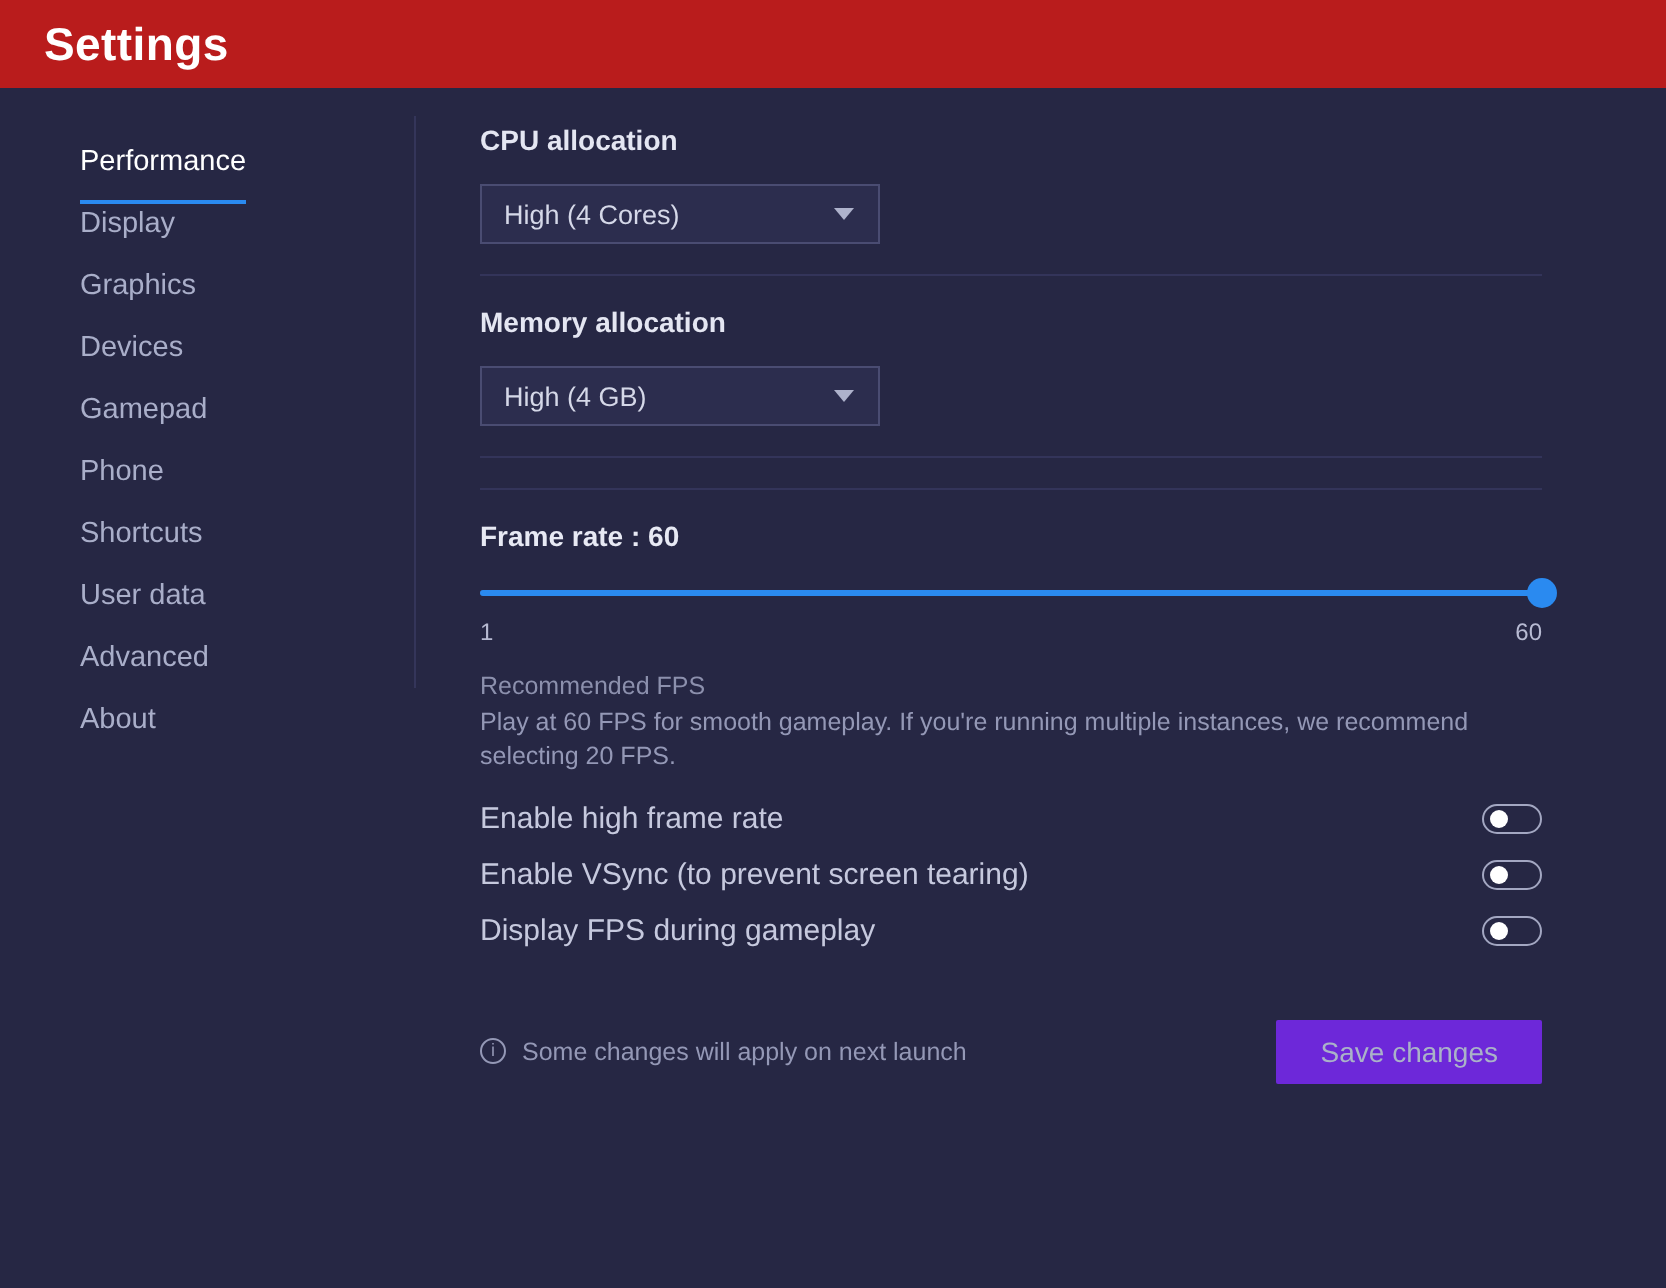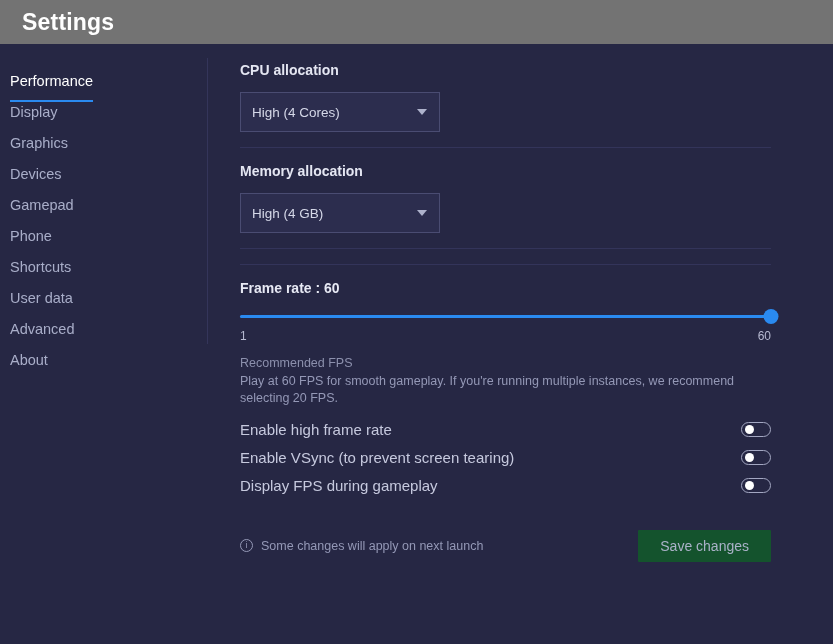--- a/index.html
+++ b/index.html
@@ -21,21 +21,21 @@
     position: relative;
     background: #262744;
     display: flex;
     flex-direction: column;
   }
 
   
   .header {
     height: 44px;
     flex: 0 0 44px;
-    background: #737373;
+    background: #b91c1c;
     display: flex;
     align-items: center;
     padding-left: 22px;
     box-sizing: border-box;
   }
   .header-title {
     font-size: 23px;
     font-weight: bold;
     color: #ffffff;
     letter-spacing: 0.2px;
@@ -62,21 +62,21 @@
     left: 207px;
     top: 14px;
     width: 1px;
     height: 286px;
     background: #34355a;
   }
   .nav-item {
     display: block;
     font-size: 14.5px;
     color: #a9aec9;
-    padding: 0 0 0 10px;
+    padding: 0 0 0 40px;
     height: 31px;
     line-height: 31px;
     cursor: pointer;
     position: relative;
     white-space: nowrap;
   }
   .nav-item .nav-label {
     display: inline-block;
     position: relative;
     padding-bottom: 3px;
@@ -143,21 +143,21 @@
     font-weight: normal;
     color: #9ba0bd;
     cursor: pointer;
     line-height: 1;
     box-sizing: border-box;
   }
 
   
   .select {
     width: 200px;
-    height: 40px;
+    height: 30px;
     background: #2c2d4e;
     border: 1px solid #4a4c72;
     box-sizing: border-box;
     display: flex;
     align-items: center;
     justify-content: space-between;
     padding: 0 10px 0 11px;
     cursor: pointer;
     font-size: 13.5px;
     color: #d5d8e8;
@@ -286,21 +286,21 @@
     display: inline-flex;
     align-items: center;
     justify-content: center;
     font-size: 9px;
     line-height: 1;
     color: #9498b6;
     box-sizing: border-box;
     flex: 0 0 auto;
   }
   .save-btn {
-    background: #14532d;
+    background: #6d28d9;
     color: #aab2c8;
     border: none;
     font-family: "Liberation Sans", sans-serif;
     font-size: 14px;
     padding: 0 22px;
     height: 32px;
     cursor: pointer;
     border-radius: 1px;
   }
 </style>

